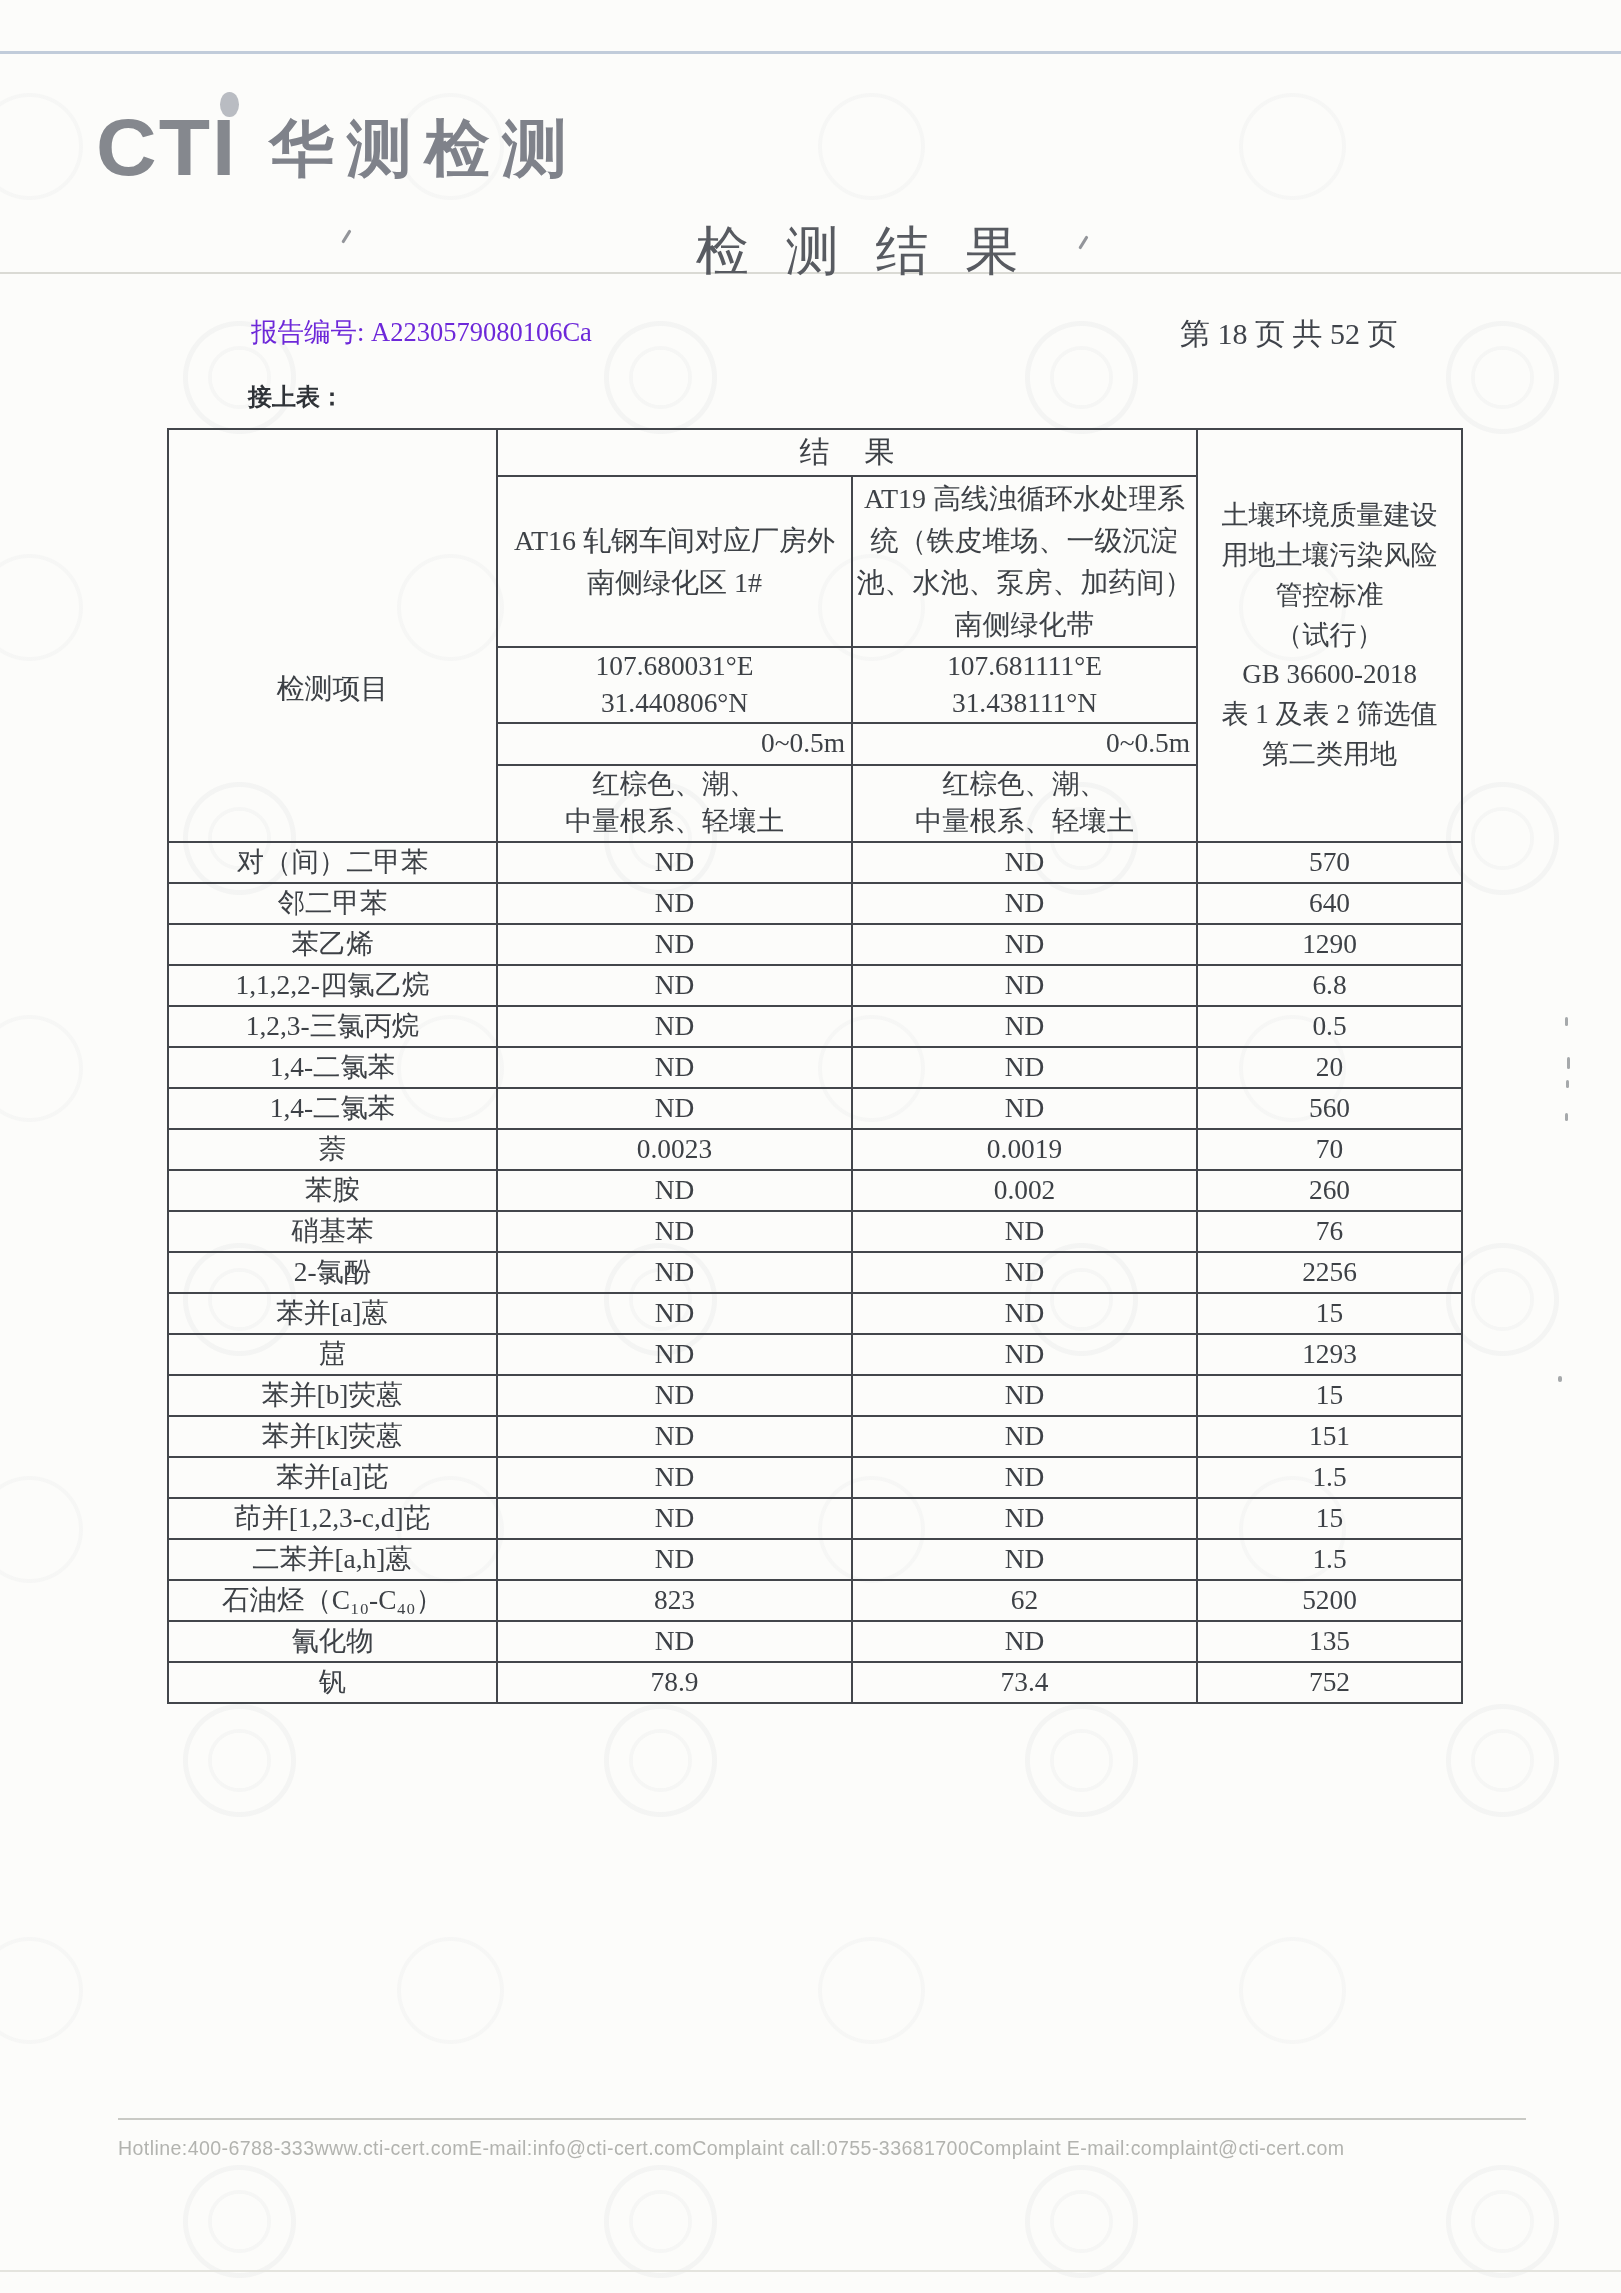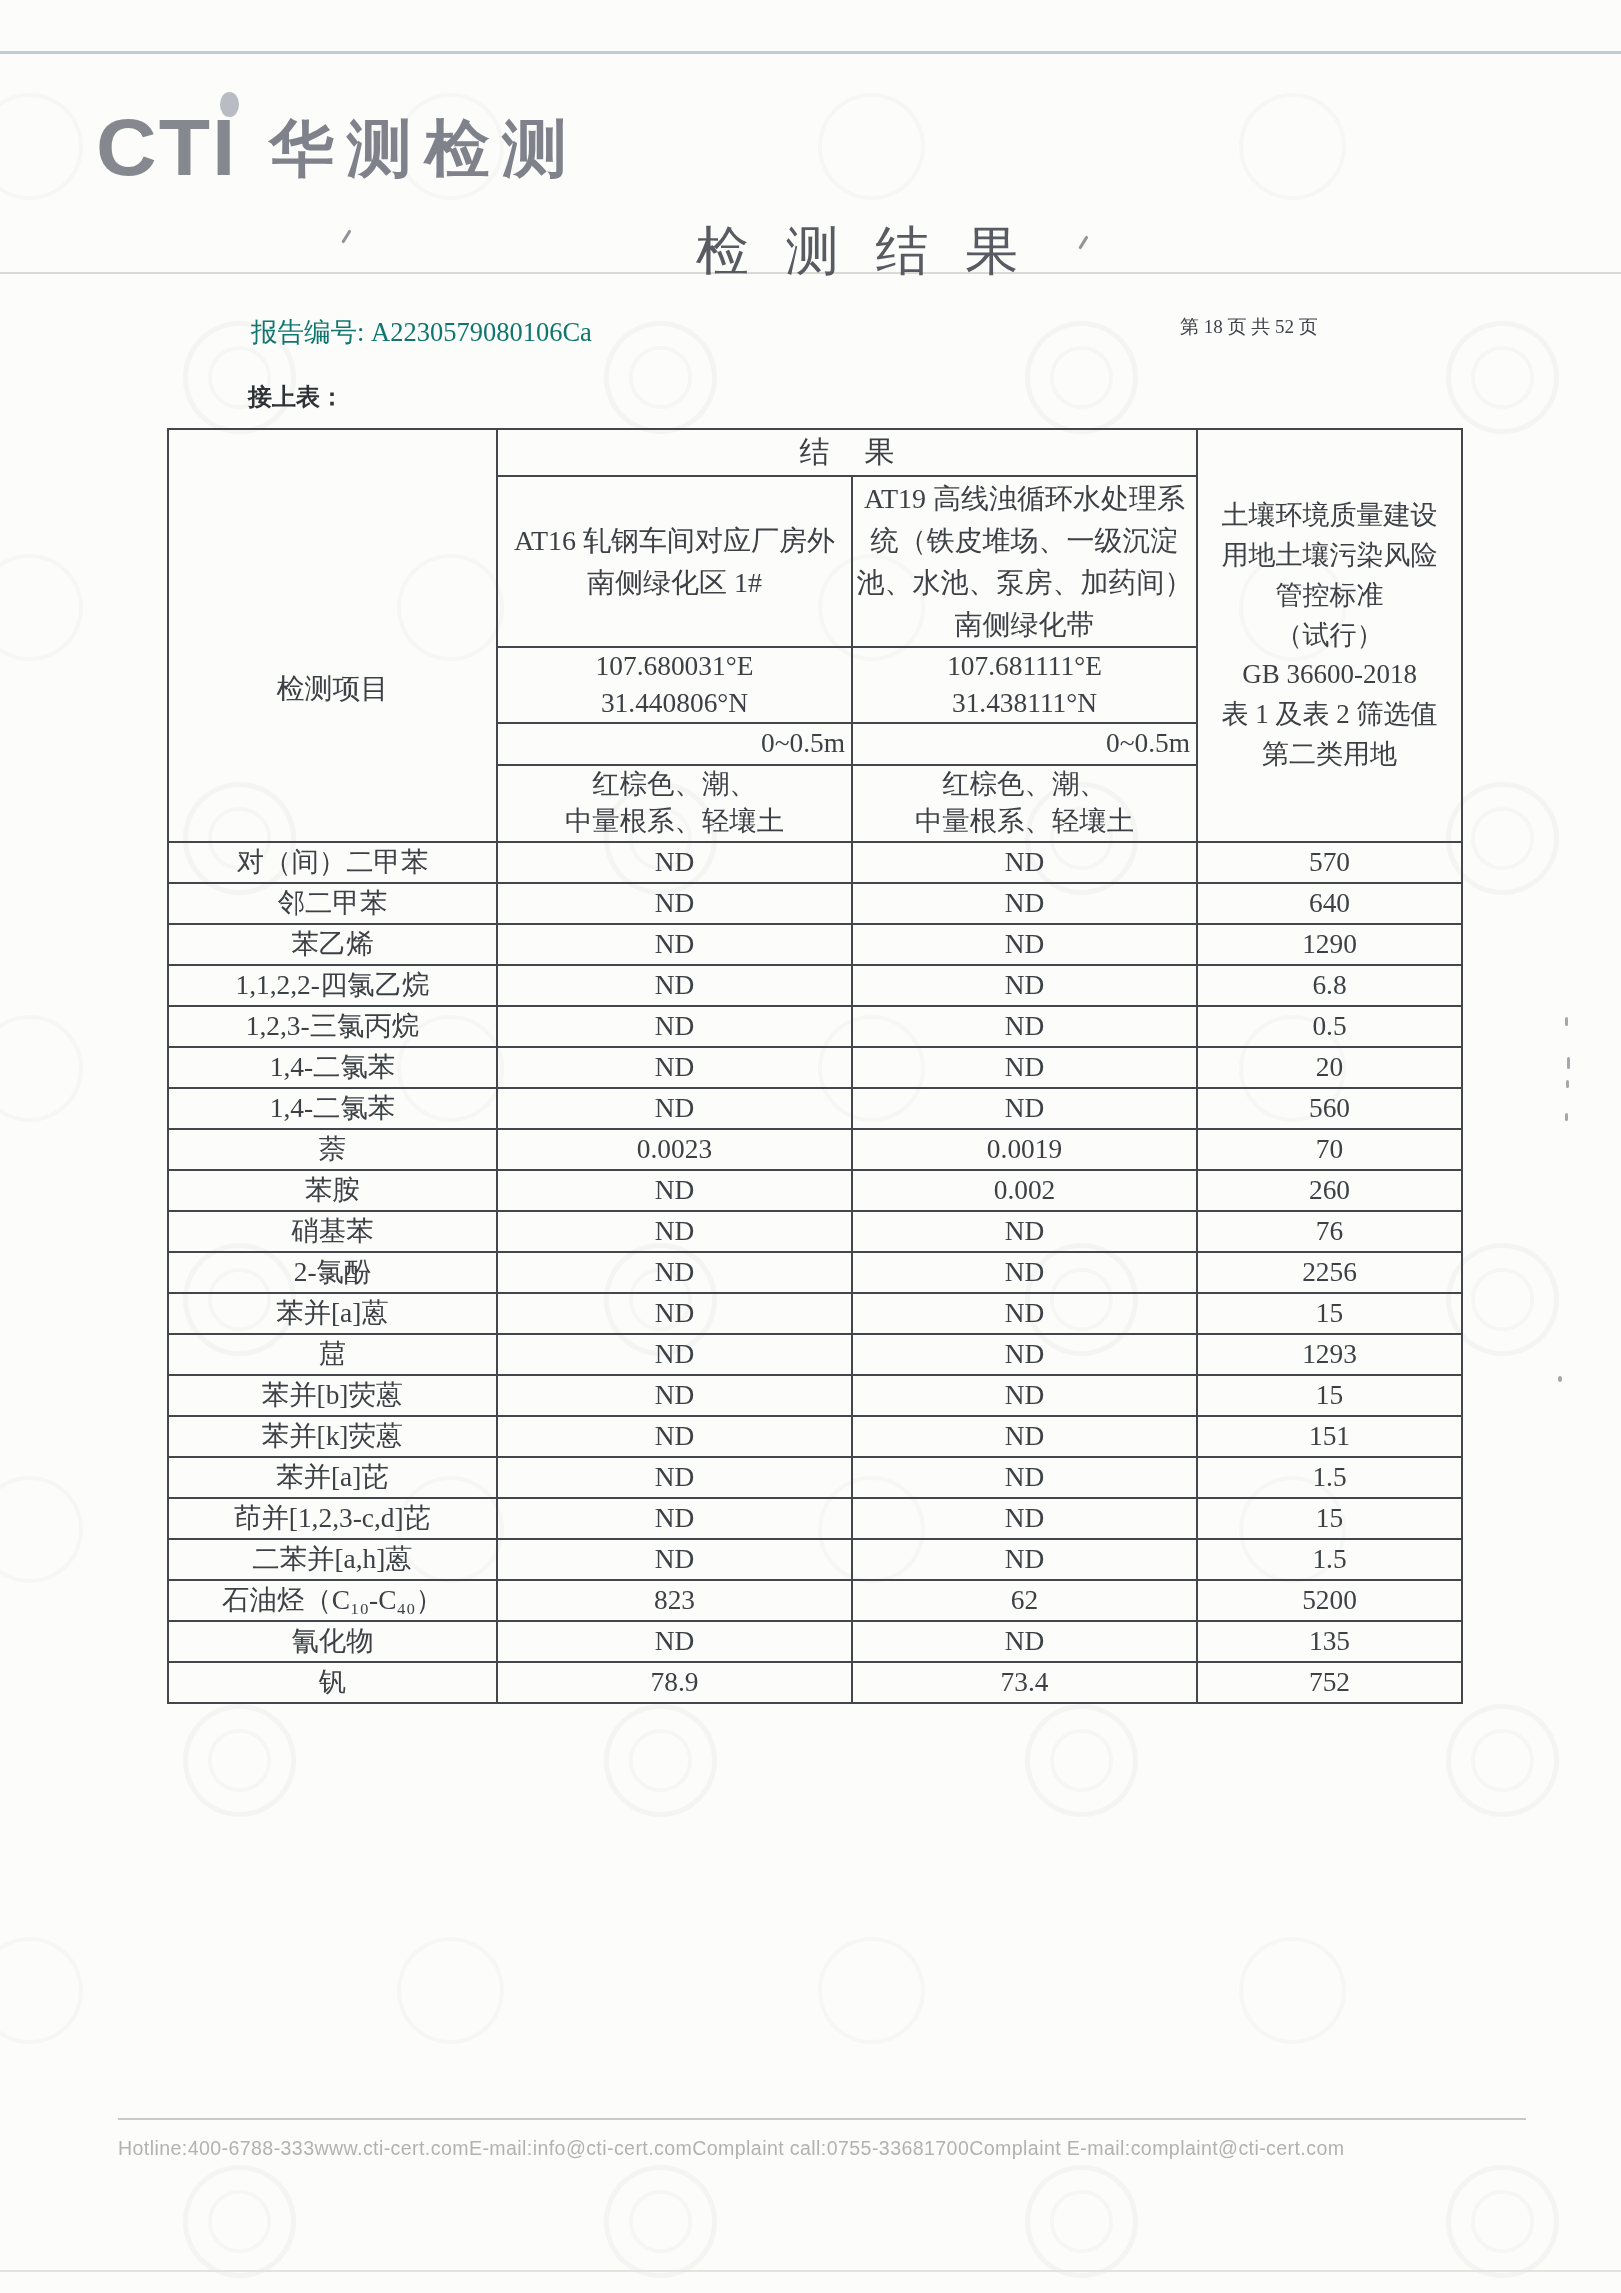--- a/index.html
+++ b/index.html
@@ -31,22 +31,22 @@
     color:#7f828a;letter-spacing:12.7px;transform:scaleY(.96);z-index:2;}
 
   .page-title{left:863px;top:220px;transform:translateX(-50%);
     font-size:53px;line-height:1.2;font-weight:500;color:#585b61;letter-spacing:11.8px;
     white-space:nowrap;z-index:3;}
   .title-rule{left:0;top:272px;width:1621px;height:2px;background:#dadad4;z-index:1;}
   .tick{background:#70737a;width:2.9px;height:14.7px;border-radius:2px;z-index:2;opacity:.75;}
   .tick-left{left:345px;top:229px;transform:rotate(32deg);}
   .tick-right{left:1082px;top:235px;transform:rotate(32deg);}
 
-  .report-number{left:251px;top:314px;font-size:26.5px;color:#0f766e;z-index:2;font-family:Liberation Serif, serif;}
-  .page-indicator{left:1180px;top:314px;font-size:19px;color:#3f434a;z-index:2;}
+  .report-number{left:251px;top:314px;font-size:26.5px;color:#6d28d9;z-index:2;font-family:Liberation Serif, serif;}
+  .page-indicator{left:1180px;top:314px;font-size:30px;color:#3f434a;z-index:2;}
   .continued{left:248px;top:381px;font-size:24px;font-weight:bold;color:#2f3338;z-index:2;}
 
   
   table.results{
     position:absolute;left:167px;top:428px;width:1294px;
     border-collapse:collapse;table-layout:fixed;z-index:2;
     font-size:27.4px;color:#3d4146;
   }
   table.results td{
     border:2px solid #43464b;text-align:center;vertical-align:middle;

